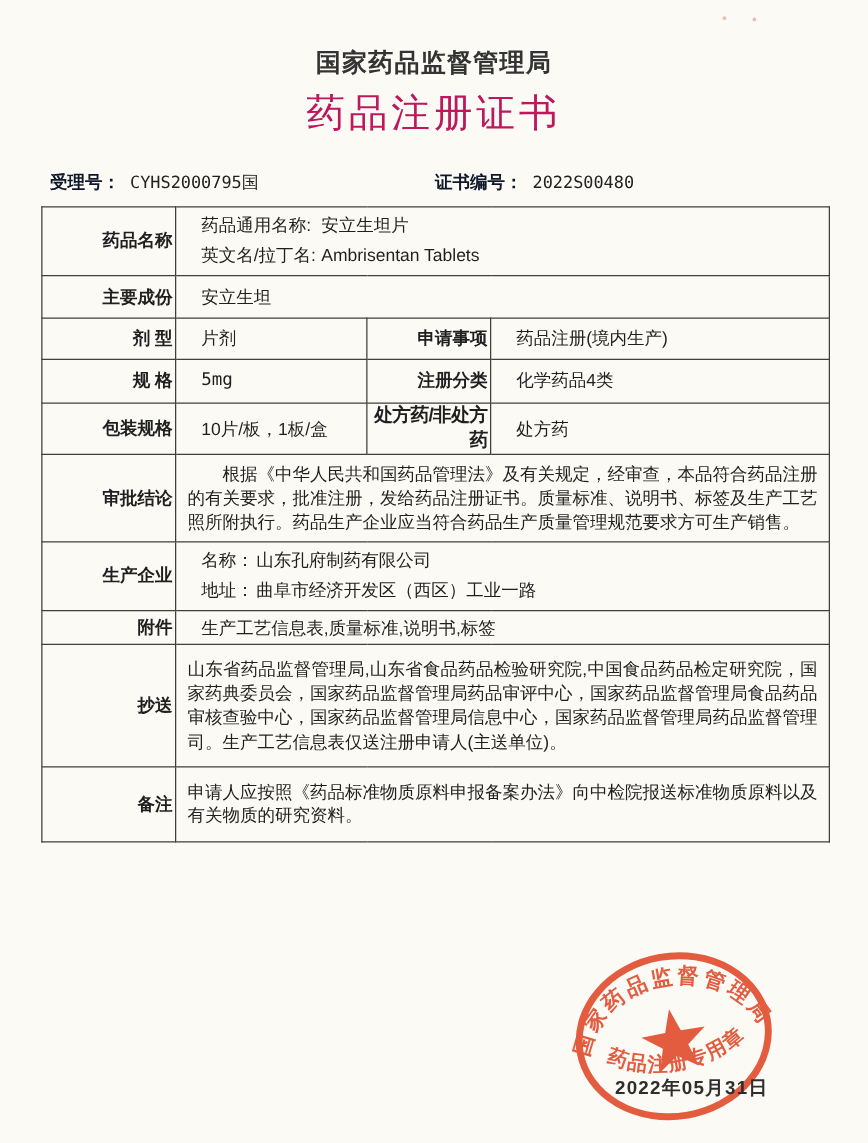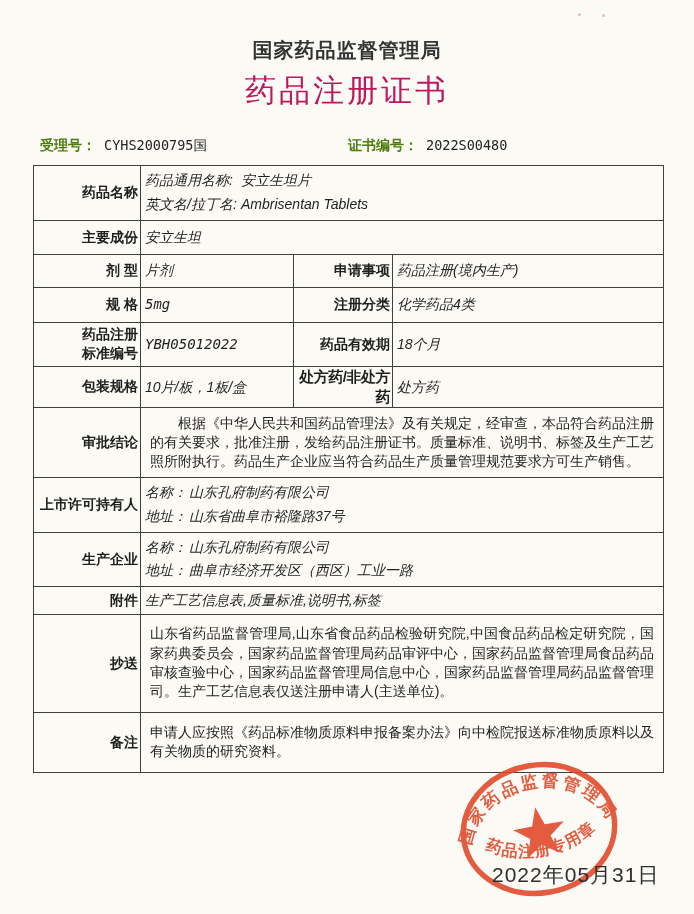--- a/index.html
+++ b/index.html
@@ -17,21 +17,21 @@
     position: absolute; top: 37px; left: 0; right: 0;
     text-align: center; font-size: 20px; font-weight: bold;
     color: #333; letter-spacing: 1px;
   }
   .cert-title {
     position: absolute; top: 70px; left: 0; right: 0;
     text-align: center;
     font-family: "Liberation Serif", "DejaVu Serif", serif;
     font-size: 31px; font-weight: normal; color: #be185d; letter-spacing: 3px;
   }
-  .ref-line span.lbl { font-weight: bold; color: #4d7c0f; }
+  .ref-line span.lbl { font-weight: bold; color: #0f172a; }
   .ref-line { position: absolute; top: 137px; font-size: 14px; }
   .ref-acceptance { left: 40px; }
   .ref-cert { left: 348px; }
   .mono { font-family: "DejaVu Sans Mono", "Liberation Mono", monospace; margin-top: 28px; }
   .ref-line .mono { margin-left: 8px; font-size: 13.5px; }
 
   table.cert {
     position: absolute; left: 33px; top: 165px; width: 630px;
     border-collapse: collapse; table-layout: fixed;
     background: transparent;
@@ -39,42 +39,42 @@
   table.cert td {
     border: 1.6px solid #3f3f3f;
     vertical-align: middle;
     font-size: 14px; color: #1f1f1f;
   }
   td.lbl {
     text-align: right; font-weight: bold; font-size: 15px; color: #191919;
     padding: 0 2px; line-height: 1.35;
   }
   td.lbl.small { font-size: 15px; letter-spacing: -0.5px; }
-  td.val { padding: 3px 8px 3px 4px; line-height: 1.45; font-style: italic; }
+  td.val { padding: 3px 8px 3px 20px; line-height: 1.45; }
   td.para { padding: 5px 9px; font-size: 13.4px; line-height: 1.38; text-align: justify; }
   .indent { text-indent: 2em; }
   .subrow { display: block; line-height: 1.7; }
   .sublbl { display: inline-block; min-width: 96px; }
   .sublbl.narrow { min-width: 44px; }
   .twoline { display: block; }
 
   tr.r1 { height: 48px; } tr.r2 { height: 34px; } tr.r3 { height: 33px; }
   tr.r4 { height: 35px; } tr.r5 { height: 44px; } tr.r6 { height: 33px; }
   tr.r7 { height: 70px; } tr.r8 { height: 52px; } tr.r9 { height: 53px; }
   tr.r10 { height: 47px; } tr.r11 { height: 26px; } tr.r12 { height: 43px; }
   tr.r13 { height: 98px; } tr.r14 { height: 60px; }
 
   .seal {
     position: absolute; left: 434px; top: 744px; width: 210px; height: 170px;
     transform: rotate(-10deg); opacity: .88; z-index: 5; pointer-events: none;
   }
   .seal text { font-family: "Liberation Sans", "DejaVu Sans", sans-serif; font-weight: bold; }
   .issue-date {
     position: absolute; left: 492px; top: 861px; z-index: 6;
-    font-size: 21px; font-weight: normal; color: #2e2e2e; letter-spacing: 1px;
+    font-size: 15px; font-weight: bold; color: #2e2e2e; letter-spacing: 1px;
   }
 </style>
 </head>
 <body>
 
 <div class="speck" style="left:578px; top:13px;"></div>
 <div class="speck" style="left:602px; top:14px;"></div>
 
 <div class="agency-title">国家药品监督管理局</div>
 <div class="cert-title">药品注册证书</div>
@@ -115,49 +115,33 @@
     <td class="val">药品注册(境内生产)</td>
   </tr>
 
   <tr class="r4">
     <td class="lbl">规 格</td>
     <td class="val mono">5mg</td>
     <td class="lbl">注册分类</td>
     <td class="val">化学药品4类</td>
   </tr>
 
-  <tr class="r5">
-    <td class="lbl">
-      <span class="twoline">药品注册</span>
-      <span class="twoline">标准编号</span>
-    </td>
-    <td class="val mono">YBH05012022</td>
-    <td class="lbl">药品有效期</td>
-    <td class="val">18个月</td>
-  </tr>
 
   <tr class="r6">
     <td class="lbl">包装规格</td>
     <td class="val">10片/板，1板/盒</td>
     <td class="lbl small">处方药/非处方药</td>
     <td class="val">处方药</td>
   </tr>
 
   <tr class="r7">
     <td class="lbl">审批结论</td>
     <td class="para indent" colspan="3">根据《中华人民共和国药品管理法》及有关规定，经审查，本品符合药品注册的有关要求，批准注册，发给药品注册证书。质量标准、说明书、标签及生产工艺照所附执行。药品生产企业应当符合药品生产质量管理规范要求方可生产销售。</td>
   </tr>
 
-  <tr class="r8">
-    <td class="lbl">上市许可持有人</td>
-    <td class="val" colspan="3">
-      <span class="subrow"><span class="sublbl narrow">名称：</span><span>山东孔府制药有限公司</span></span>
-      <span class="subrow"><span class="sublbl narrow">地址：</span><span>山东省曲阜市裕隆路37号</span></span>
-    </td>
-  </tr>
 
   <tr class="r9">
     <td class="lbl">生产企业</td>
     <td class="val" colspan="3">
       <span class="subrow"><span class="sublbl narrow">名称：</span><span>山东孔府制药有限公司</span></span>
       <span class="subrow"><span class="sublbl narrow">地址：</span><span>曲阜市经济开发区（西区）工业一路</span></span>
     </td>
   </tr>
 
 

